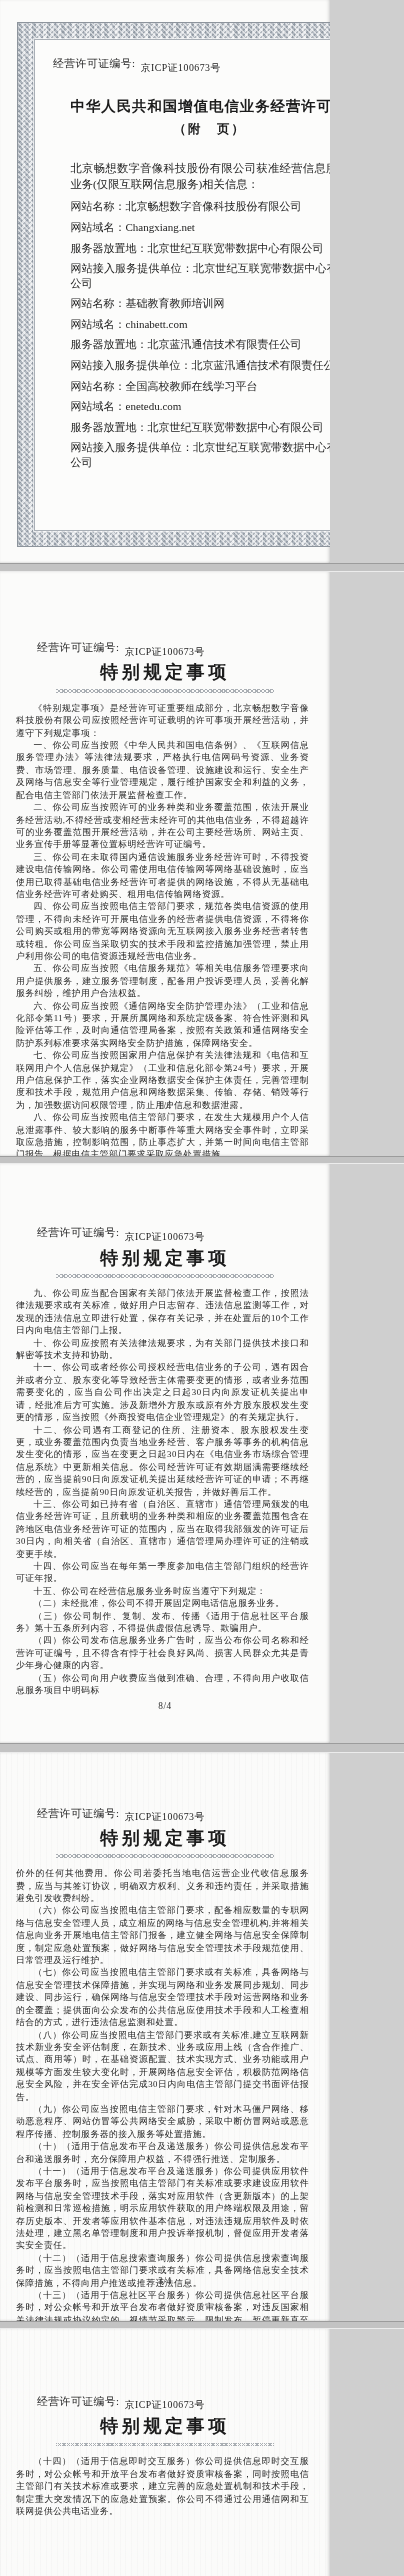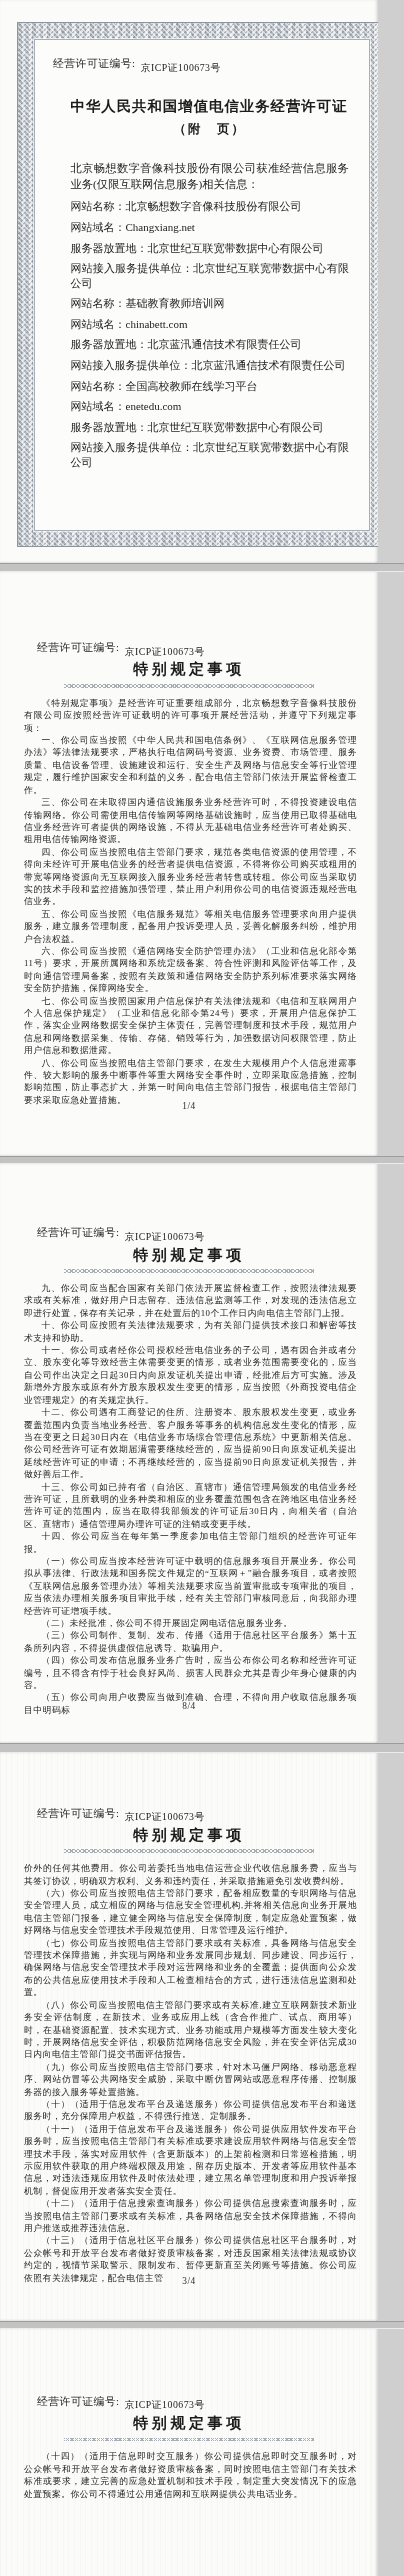--- a/index.html
+++ b/index.html
@@ -1,20 +1,20 @@
 <!DOCTYPE html>
 <html style="font-size:8.2px"><head>
 <meta charset="utf-8">
 <style>
   html,body{margin:0;padding:0;background:#cfcfcf;}
   body{width:405px;font-family:"Liberation Serif","DejaVu Serif",serif;color:#1c1c1c;}
   .stack{width:405px;}
 
   
-  .page{position:relative;width:378px;background:#fbfbfa;overflow:hidden;
+  .page{position:relative;width:330px;background:#fbfbfa;overflow:hidden;
         box-shadow:inset -2.6px 0 4.6px -2.6px rgba(0,0,0,.28), inset 0 -1.5px 2.6px -1.5px rgba(0,0,0,.18);}
   .page.streaks{background-image:repeating-linear-gradient(90deg,rgba(120,120,125,.035) 0 1px,rgba(0,0,0,0) 1px 5.7px);}
   .gap{width:405px;background:#c3c3c3;border-top:0.5px solid #9c9c9c;border-bottom:0.5px solid #ececec;}
 
   
   .p1{height:563px;}
   .cert-frame{position:absolute;left:17px;top:22px;width:367px;height:523px;
       border:0.5px solid #8d949c;
       background:
         repeating-linear-gradient(45deg, rgba(255,255,255,.55) 0 1.5px, rgba(0,0,0,0) 1.5px 3.6px),
@@ -32,26 +32,26 @@
   .entries{margin-top:7.2px;max-width:295px;}
   .entry{font-size:11px;line-height:14.4px;margin-top:6.2px;text-align:justify;}
 
   
   .prov{box-sizing:border-box;}
   .p2{height:584px;padding-top:69px;}
   .p3{height:579px;padding-top:62px;}
   .p4{height:568px;padding-top:54px;}
   .p5{height:553px;padding-top:66px;}
   .ph-row{padding-left:37px;font-size:10.8px;letter-spacing:0.5px;}
-  .ph-title{margin-top:5.2px;text-align:center;font-size:15px;font-weight:600;letter-spacing:3.6px;}
+  .ph-title{margin-top:5.2px;text-align:center;font-size:18px;font-weight:600;letter-spacing:3.6px;}
   .divider{margin:4.6px auto 0;width:66%;height:3.6px;opacity:.75;
       background:
         repeating-linear-gradient(135deg,#8f969d 0 1px,rgba(0,0,0,0) 1px 3.1px),
         repeating-linear-gradient(45deg,#8f969d 0 1px,rgba(0,0,0,0) 1px 3.1px);}
-  .pbody{margin-top:9.3px;padding:0 21px 0 24px;font-size:8.8px;line-height:12.4px;
+  .pbody{margin-top:9.3px;padding:0 21px 0 16px;font-size:8.8px;line-height:12.4px;
       text-align:justify;letter-spacing:0.5px;color:#222;}
   .pbody p{margin:0;text-indent:2em;}
   .pbody p.noindent{text-indent:0;}
   .pnum{position:absolute;left:0;right:0;text-align:center;font-size:9.3px;letter-spacing:0.5px;color:#2a2a2a;}
   .p2 .pnum{bottom:45px;}
   .p3 .pnum{bottom:32px;}
   .p4 .pnum{bottom:35px;}
 </style>
 </head>
 <body>
@@ -91,20 +91,21 @@
 
   <section class="page prov p2">
     <div class="ph-row">
       <span>经营许可证编号:</span><span class="lic-no">京ICP证100673号</span>
     </div>
     <div class="ph-title">特别规定事项</div>
     <div class="divider"></div>
     <div class="pbody">
         <p>《特别规定事项》是经营许可证重要组成部分，北京畅想数字音像科技股份有限公司应按照经营许可证载明的许可事项开展经营活动，并遵守下列规定事项：</p>
         <p>一、你公司应当按照《中华人民共和国电信条例》、《互联网信息服务管理办法》等法律法规要求，严格执行电信网码号资源、业务资费、市场管理、服务质量、电信设备管理、设施建设和运行、安全生产及网络与信息安全等行业管理规定，履行维护国家安全和利益的义务，配合电信主管部门依法开展监督检查工作。</p>
+        <p>二、你公司应当按照许可的业务种类和业务覆盖范围，依法开展业务经营活动,不得经营或变相经营未经许可的其他电信业务，不得超越许可的业务覆盖范围开展经营活动，并在公司主要经营场所、网站主页、业务宣传手册等显著位置标明经营许可证编号。</p>
         <p>三、你公司在未取得国内通信设施服务业务经营许可时，不得投资建设电信传输网络。你公司需使用电信传输网等网络基础设施时，应当使用已取得基础电信业务经营许可者提供的网络设施，不得从无基础电信业务经营许可者处购买、租用电信传输网络资源。</p>
         <p>四、你公司应当按照电信主管部门要求，规范各类电信资源的使用管理，不得向未经许可开展电信业务的经营者提供电信资源，不得将你公司购买或租用的带宽等网络资源向无互联网接入服务业务经营者转售或转租。你公司应当采取切实的技术手段和监控措施加强管理，禁止用户利用你公司的电信资源违规经营电信业务。</p>
         <p>五、你公司应当按照《电信服务规范》等相关电信服务管理要求向用户提供服务，建立服务管理制度，配备用户投诉受理人员，妥善化解服务纠纷，维护用户合法权益。</p>
         <p>六、你公司应当按照《通信网络安全防护管理办法》（工业和信息化部令第11号）要求，开展所属网络和系统定级备案、符合性评测和风险评估等工作，及时向通信管理局备案，按照有关政策和通信网络安全防护系列标准要求落实网络安全防护措施，保障网络安全。</p>
         <p>七、你公司应当按照国家用户信息保护有关法律法规和《电信和互联网用户个人信息保护规定》（工业和信息化部令第24号）要求，开展用户信息保护工作，落实企业网络数据安全保护主体责任，完善管理制度和技术手段，规范用户信息和网络数据采集、传输、存储、销毁等行为，加强数据访问权限管理，防止用户信息和数据泄露。</p>
         <p>八、你公司应当按照电信主管部门要求，在发生大规模用户个人信息泄露事件、较大影响的服务中断事件等重大网络安全事件时，立即采取应急措施，控制影响范围，防止事态扩大，并第一时间向电信主管部门报告，根据电信主管部门要求采取应急处置措施。</p>
       </div>
     <div class="pnum">1/4</div>
   </section>
 
@@ -116,21 +117,21 @@
     </div>
     <div class="ph-title">特别规定事项</div>
     <div class="divider"></div>
     <div class="pbody">
         <p>九、你公司应当配合国家有关部门依法开展监督检查工作，按照法律法规要求或有关标准，做好用户日志留存、违法信息监测等工作，对发现的违法信息立即进行处置，保存有关记录，并在处置后的10个工作日内向电信主管部门上报。</p>
         <p>十、你公司应按照有关法律法规要求，为有关部门提供技术接口和解密等技术支持和协助。</p>
         <p>十一、你公司或者经你公司授权经营电信业务的子公司，遇有因合并或者分立、股东变化等导致经营主体需要变更的情形，或者业务范围需要变化的，应当自公司作出决定之日起30日内向原发证机关提出申请，经批准后方可实施。涉及新增外方股东或原有外方股东股权发生变更的情形，应当按照《外商投资电信企业管理规定》的有关规定执行。</p>
         <p>十二、你公司遇有工商登记的住所、注册资本、股东股权发生变更，或业务覆盖范围内负责当地业务经营、客户服务等事务的机构信息发生变化的情形，应当在变更之日起30日内在《电信业务市场综合管理信息系统》中更新相关信息。你公司经营许可证有效期届满需要继续经营的，应当提前90日向原发证机关提出延续经营许可证的申请；不再继续经营的，应当提前90日向原发证机关报告，并做好善后工作。</p>
         <p>十三、你公司如已持有省（自治区、直辖市）通信管理局颁发的电信业务经营许可证，且所载明的业务种类和相应的业务覆盖范围包含在跨地区电信业务经营许可证的范围内，应当在取得我部颁发的许可证后30日内，向相关省（自治区、直辖市）通信管理局办理许可证的注销或变更手续。</p>
         <p>十四、你公司应当在每年第一季度参加电信主管部门组织的经营许可证年报。</p>
-        <p>（一）你公司应当按本经营许可证中载明的信息服务项目开展业务。你公司拟从事法律、行政法规和国务院文件规定的“互联网＋”融合服务项目，或者按照《互联网信息服务管理办法》等相关法规要求应当前置审批或专项审批的项目，应当依法办理相关服务项目审批手续，经有关主管部门审核同意后，向我部办理经营许可证增项手续。</p>
+        <p>十五、你公司在经营信息服务业务时应当遵守下列规定：</p>
         <p>（二）未经批准，你公司不得开展固定网电话信息服务业务。</p>
         <p>（三）你公司制作、复制、发布、传播《适用于信息社区平台服务》第十五条所列内容，不得提供虚假信息诱导、欺骗用户。</p>
         <p>（四）你公司发布信息服务业务广告时，应当公布你公司名称和经营许可证编号，且不得含有悖于社会良好风尚、损害人民群众尤其是青少年身心健康的内容。</p>
         <p>（五）你公司向用户收费应当做到准确、合理，不得向用户收取信息服务项目中明码标</p>
       </div>
     <div class="pnum">8/4</div>
   </section>
 
   <div class="gap" style="height:7.2px"></div>
 

